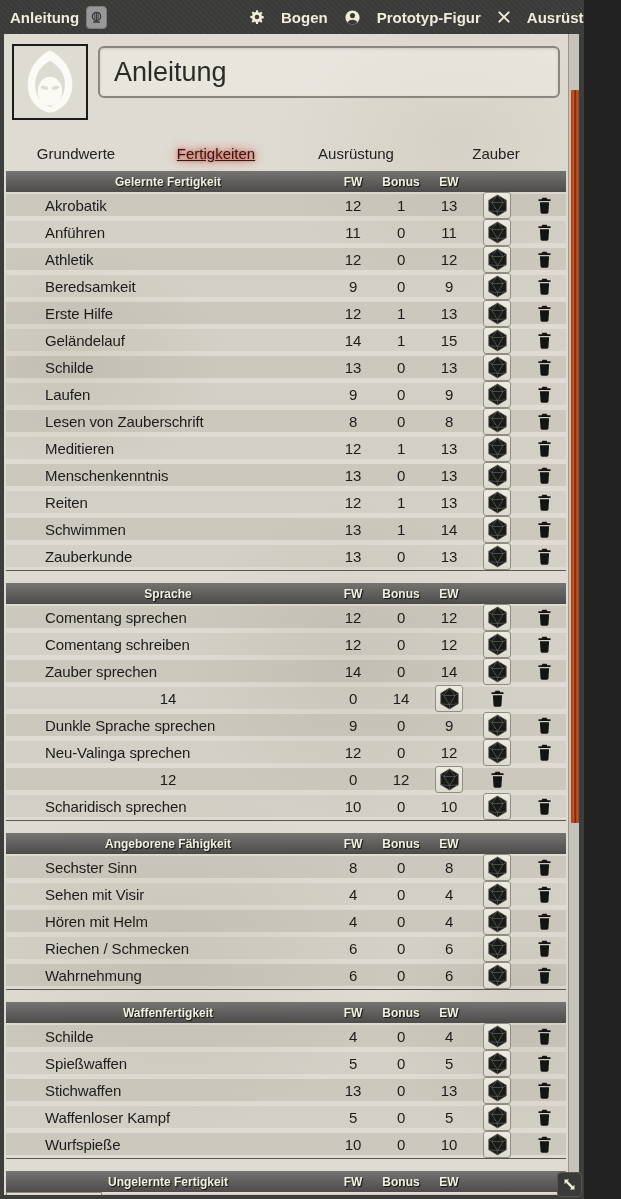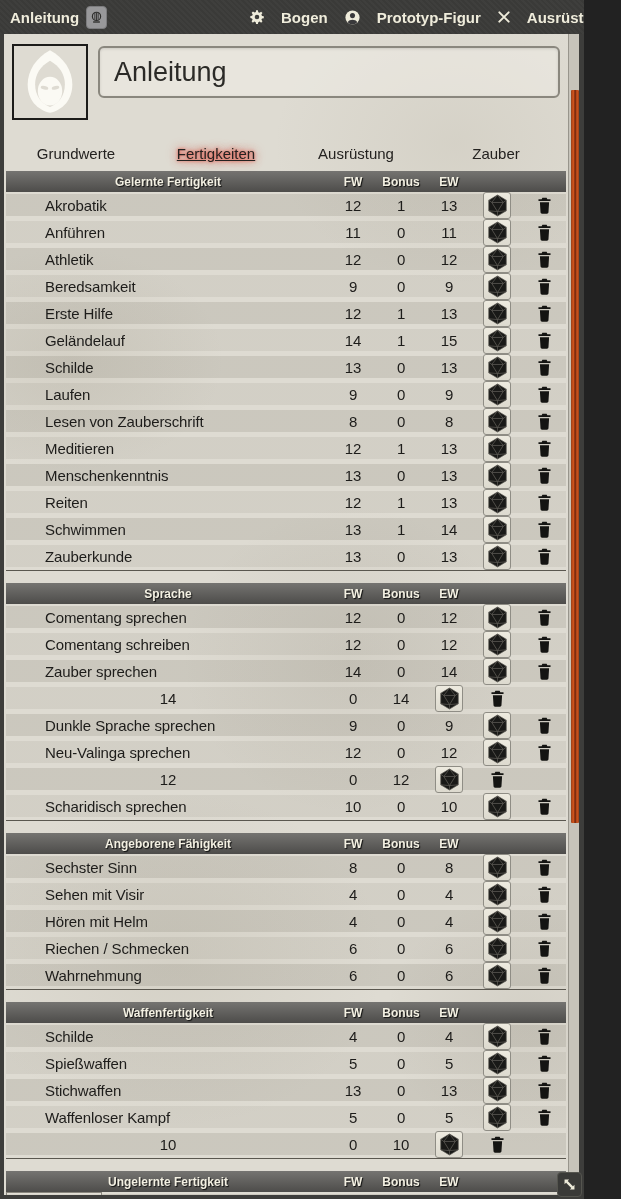--- a/index.html
+++ b/index.html
@@ -918,20 +918,21 @@
       <button class="trash-btn">
         <svg width="17" height="19" viewBox="0 0 24 26">
           <path fill="#141412" d="M9 2h6l1 2.2h4.5v2.4H3.5V4.2H8L9 2z"></path>
           <path fill="#141412" d="M5.5 8.4h13l-.9 14.3c-.06 1.1-1 2-2.1 2H8.5c-1.1 0-2-.9-2.1-2L5.5 8.4z"></path>
         </svg>
       </button>
     </span>
   </div>
 
   <div class="row">
+    <span class="c-name">Wurfspieße</span>
     <span class="c-fw">10</span>
     <span class="c-bonus">0</span>
     <span class="c-ew">10</span>
     <span class="c-die">
       <button class="die-btn">
         <svg width="21" height="23" viewBox="0 0 24 26">
           <polygon points="12,1 22,7 22,19 12,25 2,19 2,7" fill="#191917" stroke="#55534e" stroke-width="0.8"></polygon>
           <polygon points="5.5,9.5 18.5,9.5 12,20" fill="none" stroke="#5e5c56" stroke-width="0.9"></polygon>
           <path d="M12 1 L5.5 9.5 M12 1 L18.5 9.5 M2 7 L5.5 9.5 M22 7 L18.5 9.5 M2 19 L12 20 M22 19 L12 20 M12 25 L12 20" stroke="#5e5c56" stroke-width="0.8" fill="none"></path>
         </svg>

